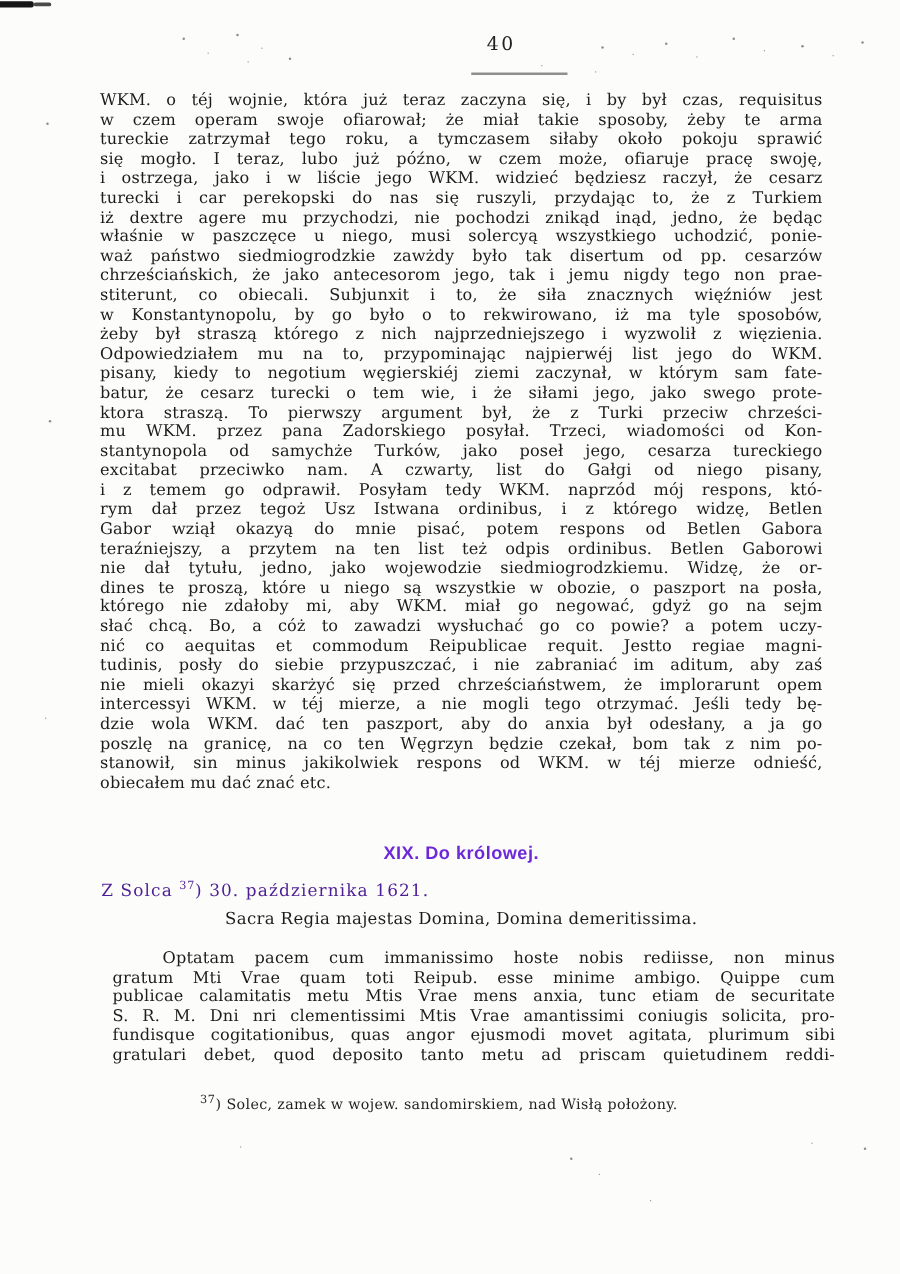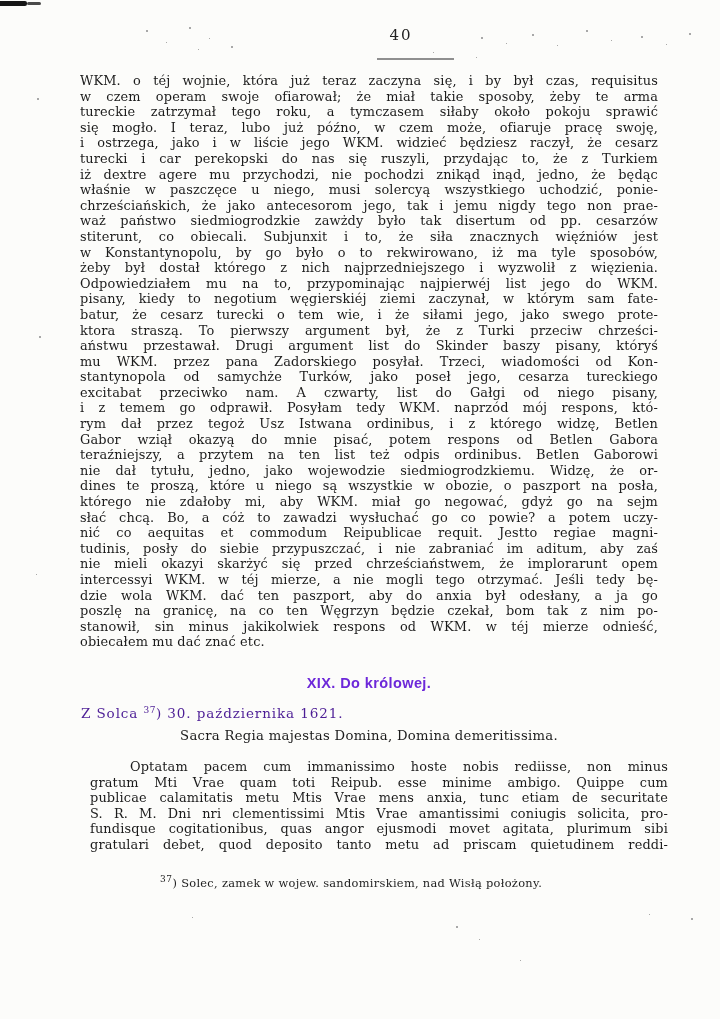--- a/index.html
+++ b/index.html
@@ -108,30 +108,29 @@
 
   <div class="para para-letter18">
       <div class="tline">WKM. o téj wojnie, która już teraz zaczyna się, i by był czas, requisitus</div>
       <div class="tline">w czem operam swoje ofiarował; że miał takie sposoby, żeby te arma</div>
       <div class="tline">tureckie zatrzymał tego roku, a tymczasem siłaby około pokoju sprawić</div>
       <div class="tline">się mogło.  I teraz, lubo już późno, w czem może, ofiaruje pracę swoję,</div>
       <div class="tline">i ostrzega, jako i w liście jego WKM. widzieć będziesz raczył, że cesarz</div>
       <div class="tline">turecki i car perekopski do nas się ruszyli, przydając to, że z Turkiem</div>
       <div class="tline">iż dextre agere mu przychodzi, nie pochodzi znikąd inąd, jedno, że będąc</div>
       <div class="tline">właśnie w paszczęce u niego, musi solercyą wszystkiego uchodzić, ponie-</div>
+      <div class="tline">waż państwo siedmiogrodzkie zawżdy było tak disertum od pp. cesarzów</div>
       <div class="tline">chrześciańskich, że jako antecesorom jego, tak i jemu nigdy tego non prae-</div>
-      <div class="tline">waż państwo siedmiogrodzkie zawżdy było tak disertum od pp. cesarzów</div>
       <div class="tline">stiterunt, co obiecali.  Subjunxit i to, że siła znacznych więźniów jest</div>
       <div class="tline">w Konstantynopolu, by go było o to rekwirowano, iż ma tyle sposobów,</div>
-      <div class="tline">żeby był dostał którego z nich najprzedniejszego i wyzwolił z więzienia.</div>
+      <div class="tline">żeby był straszą którego z nich najprzedniejszego i wyzwolił z więzienia.</div>
       <div class="tline">Odpowiedziałem mu na to, przypominając najpierwéj list jego do WKM.</div>
       <div class="tline">pisany, kiedy to negotium węgierskiéj ziemi zaczynał, w którym sam fate-</div>
       <div class="tline">batur, że cesarz turecki o tem wie, i że siłami jego, jako swego prote-</div>
       <div class="tline">ktora straszą.  To pierwszy argument był, że z Turki przeciw chrześci-</div>
-      <div class="tline">aństwu przestawał.  Drugi argument list do Skinder baszy pisany, któryś</div>
       <div class="tline">mu WKM. przez pana Zadorskiego posyłał.  Trzeci, wiadomości od Kon-</div>
       <div class="tline">stantynopola od samychże Turków, jako poseł jego, cesarza tureckiego</div>
       <div class="tline">excitabat przeciwko nam.  A czwarty, list do Gałgi od niego pisany,</div>
       <div class="tline">i z temem go odprawił.  Posyłam tedy WKM. naprzód mój respons, któ-</div>
       <div class="tline">rym dał przez tegoż Usz Istwana ordinibus, i z którego widzę, Betlen</div>
       <div class="tline">Gabor wziął okazyą do mnie pisać, potem respons od Betlen Gabora</div>
       <div class="tline">teraźniejszy, a przytem na ten list też odpis ordinibus.  Betlen Gaborowi</div>
       <div class="tline">nie dał tytułu, jedno, jako wojewodzie siedmiogrodzkiemu.  Widzę, że or-</div>
       <div class="tline">dines te proszą, które u niego są wszystkie w obozie, o paszport na posła,</div>
       <div class="tline">którego nie zdałoby mi, aby WKM. miał go negować, gdyż go na sejm</div>

